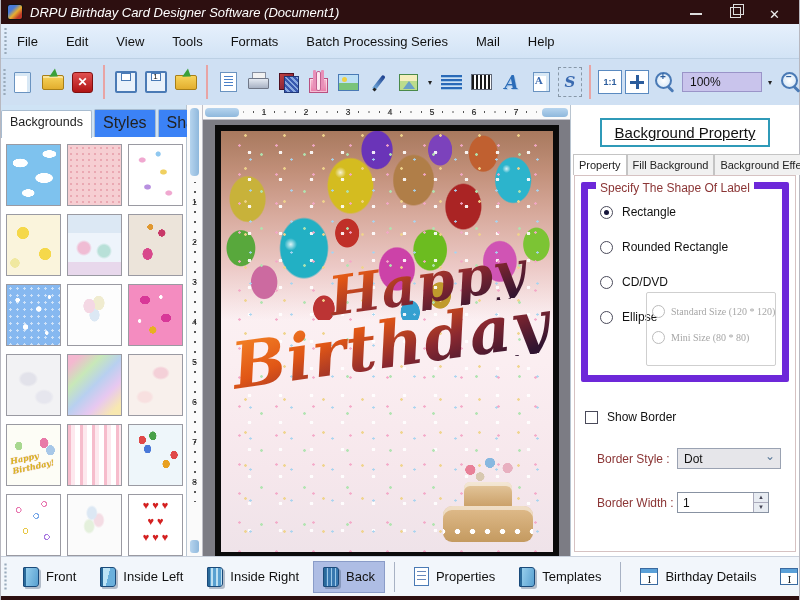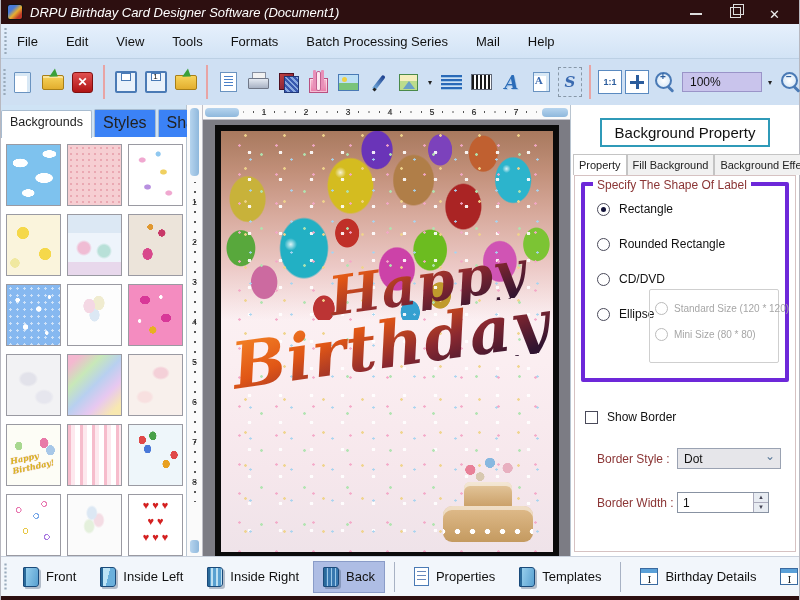--- a/index.html
+++ b/index.html
@@ -163,34 +163,34 @@
     background:
       radial-gradient(circle 7px at 32% 16%, #e88098 70%, transparent 75%),
       radial-gradient(circle 7px at 52% 8%, #88b8e0 70%, transparent 75%),
       radial-gradient(circle 7px at 70% 14%, #e8b0c0 70%, transparent 75%),
       radial-gradient(circle 6px at 42% 24%, #d8c8b0 70%, transparent 75%); }
   .cake::before { content:""; position:absolute; bottom:34px; left:25px; width:48px; height:26px; background:linear-gradient(#e6caa0,#c99e66); border-radius:6px 6px 3px 3px; box-shadow:inset 0 4px 0 rgba(255,255,255,.55); }
   .cake::after { content:""; position:absolute; bottom:0; left:4px; width:90px; height:36px; border-radius:9px; background:radial-gradient(#fff 2.6px, transparent 3.1px) 7px 19px/15px 13px repeat-x, linear-gradient(#e0bc8c,#c49a60); box-shadow:inset 0 4px 0 rgba(255,255,255,.5); }
 
   
   .props { width:229px; background:#fff; border-left:1px solid #b8c4d0; display:flex; flex-direction:column; flex:none; font-size:12px; }
-  .props-title { margin:13px auto 7px; border:2px solid #2f9ab8; padding:4px 13px; font-size:15px; color:#111; background:#fff; white-space:nowrap; }
+  .props-title { margin:13px auto 7px; border:2px solid #2f9ab8; padding:4px 13px; font-size:15px; color:#111; background:#fff; white-space:nowrap;text-decoration:underline; }
   .ptabs { display:flex; padding:0 2px; flex:none; }
   .ptab { font-size:11px; padding:4px 5px; background:#f1f1f1; border:1px solid #c4c4c4; border-bottom:none; color:#222; cursor:pointer; white-space:nowrap; }
   .ptab.active { background:#fff; position:relative; top:0; }
   .props-body { flex:1; border:1px solid #d6c2c2; margin:0 3px 4px; padding:6px 6px 0; overflow:hidden; }
-  .gbox { border:4px solid #6d28d9; border-radius:2px; position:relative; padding:16px 8px 10px; }
+  .gbox { border:7px solid #6d28d9; border-radius:2px; position:relative; padding:16px 8px 10px; }
   .gbox-legend { position:absolute; top:-8px; left:8px; background:#fff; padding:0 4px; color:#8b3535; font-size:12px; white-space:nowrap; }
   .radio-row { display:flex; align-items:center; gap:9px; margin:0 0 21px 4px; cursor:pointer; }
   .radio-row:last-child { margin-bottom:6px; }
   .radio { width:13px; height:13px; border:1px solid #4a4a5a; border-radius:50%; background:#fff; position:relative; flex:none; }
   .radio.sel::after { content:""; position:absolute; inset:3px; background:#14143a; border-radius:50%; }
   .radio.dis { border-color:#bbb; }
   .rlabel { color:#111; }
-  .rlabel.dis { color:#a6a6a6; }
+  .rlabel.dis { color:#a6a6a6;font-family:Liberation Serif, serif; }
   .size-box { position:absolute; right:6px; top:103px; width:130px; height:74px; border:1px solid #cfcfcf; border-radius:2px; padding:12px 5px 0; }
   .size-box .radio-row { margin:0 0 13px 0; gap:6px; }
   .size-box .rlabel { font-size:10px; white-space:nowrap; }
   .border-sec { margin-top:26px; padding:2px 2px 0; }
   .chk-row { display:flex; align-items:center; gap:9px; margin:0 0 24px 2px; cursor:pointer; }
   .chk { width:13px; height:13px; border:1px solid #4a4a5a; background:#fff; flex:none; }
   .ctl-row { display:flex; align-items:center; margin:0 0 23px 14px; }
   .ctl-label { width:80px; color:#8b3535; flex:none; }
   .swatch { width:48px; height:17px; border:1px solid #808080; background:repeating-linear-gradient(45deg,#8e8e96 0 2px,#b0b0b8 2px 4px); cursor:pointer; box-shadow:0 0 0 2px #dce8f4; }
   .dots-btn { width:40px; height:19px; margin-left:12px; border:1px solid #b8c4d8; background:#eef2f8; color:#8a94a4; font-size:11px; letter-spacing:1px; display:flex; align-items:center; justify-content:center; cursor:pointer; }

